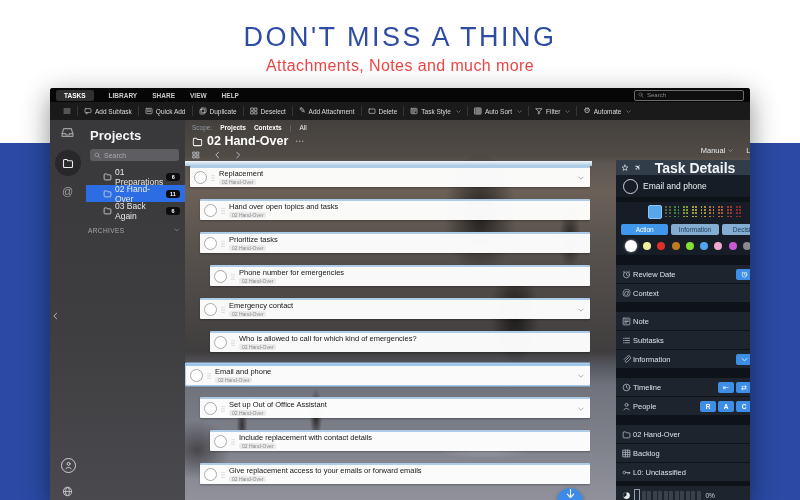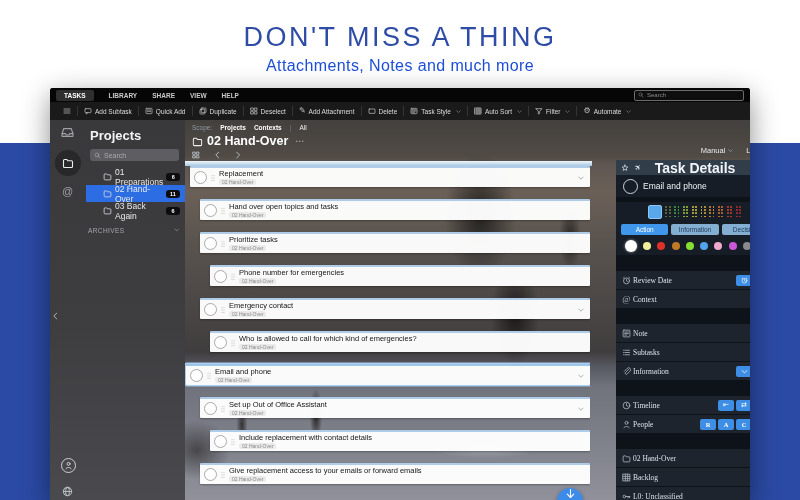--- a/index.html
+++ b/index.html
@@ -2,21 +2,21 @@
 <html><head>
 <meta charset="utf-8">
 <style>
   html,body{margin:0;padding:0;background:#fff;font-family:"Liberation Sans",sans-serif;}
   #stage{position:relative;width:800px;height:500px;overflow:hidden;background:#fff;}
 
   
   .hero-title{position:absolute;top:22px;left:0;width:100%;text-align:center;
     font-size:27px;font-weight:500;letter-spacing:2.5px;color:#2e4ca6;}
   .hero-sub{position:absolute;top:57px;left:0;width:100%;text-align:center;
-    font-size:16px;color:#1d4ed8;letter-spacing:.4px;}
+    font-size:16px;color:#ef4444;letter-spacing:.4px;}
   .blue-band{position:absolute;top:143px;left:0;width:800px;height:357px;background:#2b4aa5;}
 
   
   .window{position:absolute;left:50px;top:88px;width:700px;height:412px;overflow:hidden;
     border-radius:3px 3px 0 0;box-shadow:0 8px 28px rgba(0,0,0,.45);background:#101010;}
 
   
   .menubar{position:absolute;top:0;left:0;right:0;height:14px;background:#060606;
     display:flex;align-items:center;padding:0 6px;gap:15px;}
   .menu-item{font-size:6.5px;font-weight:700;color:#c9c9c9;}
@@ -130,21 +130,21 @@
   .dp-dots{height:18px;background:#161d26;display:flex;align-items:center;justify-content:space-between;padding:0 9px;}
   .cdot{width:8px;height:8px;border-radius:50%;}
   .cdot.big{width:12px;height:12px;box-shadow:0 0 3px rgba(255,255,255,.6);}
   .dp-row{height:18px;margin-bottom:1px;background:#1d242e;display:flex;align-items:center;padding:0 4px;}
   .dp-row .ric{width:13px;font-size:9px;color:#aab3bd;flex:none;}
   .dp-row .rlbl{font-size:7.5px;color:#dbe1e7;white-space:nowrap;}
   .dp-row .btns{margin-left:auto;display:flex;gap:2px;}
   .bbtn{min-width:12px;height:11px;padding:0 2px;background:#3d8ee4;border-radius:2px;color:#fff;
     display:flex;align-items:center;justify-content:center;font-size:6.5px;font-weight:700;}
   .bbtn .tglyph{font-size:7px;font-weight:400;}
-  .dp-group{margin-top:16px;font-family:Liberation Serif, serif;}
+  .dp-group{margin-top:10px;}
   .dp-progress{margin-top:5px;height:18px;background:#1d242e;display:flex;align-items:center;gap:2px;padding:0 4px;}
   .dp-progress .ric{font-size:9px;color:#e8eaec;width:12px;}
   .seg{width:4px;height:9px;background:#39414b;border-radius:.5px;}
   .seg.first{background:transparent;border:1px solid #97a1ac;height:10px;}
   .prog-val{font-size:6.5px;color:#ced4da;margin-left:3px;}
   .shield-btn{margin-left:auto;width:19px;height:12px;background:#3d8ee4;border-radius:2px;
     display:flex;align-items:center;justify-content:center;color:#fff;font-size:8px;}
 
   
   .ic{display:inline-flex;align-items:center;justify-content:center;line-height:1;}

